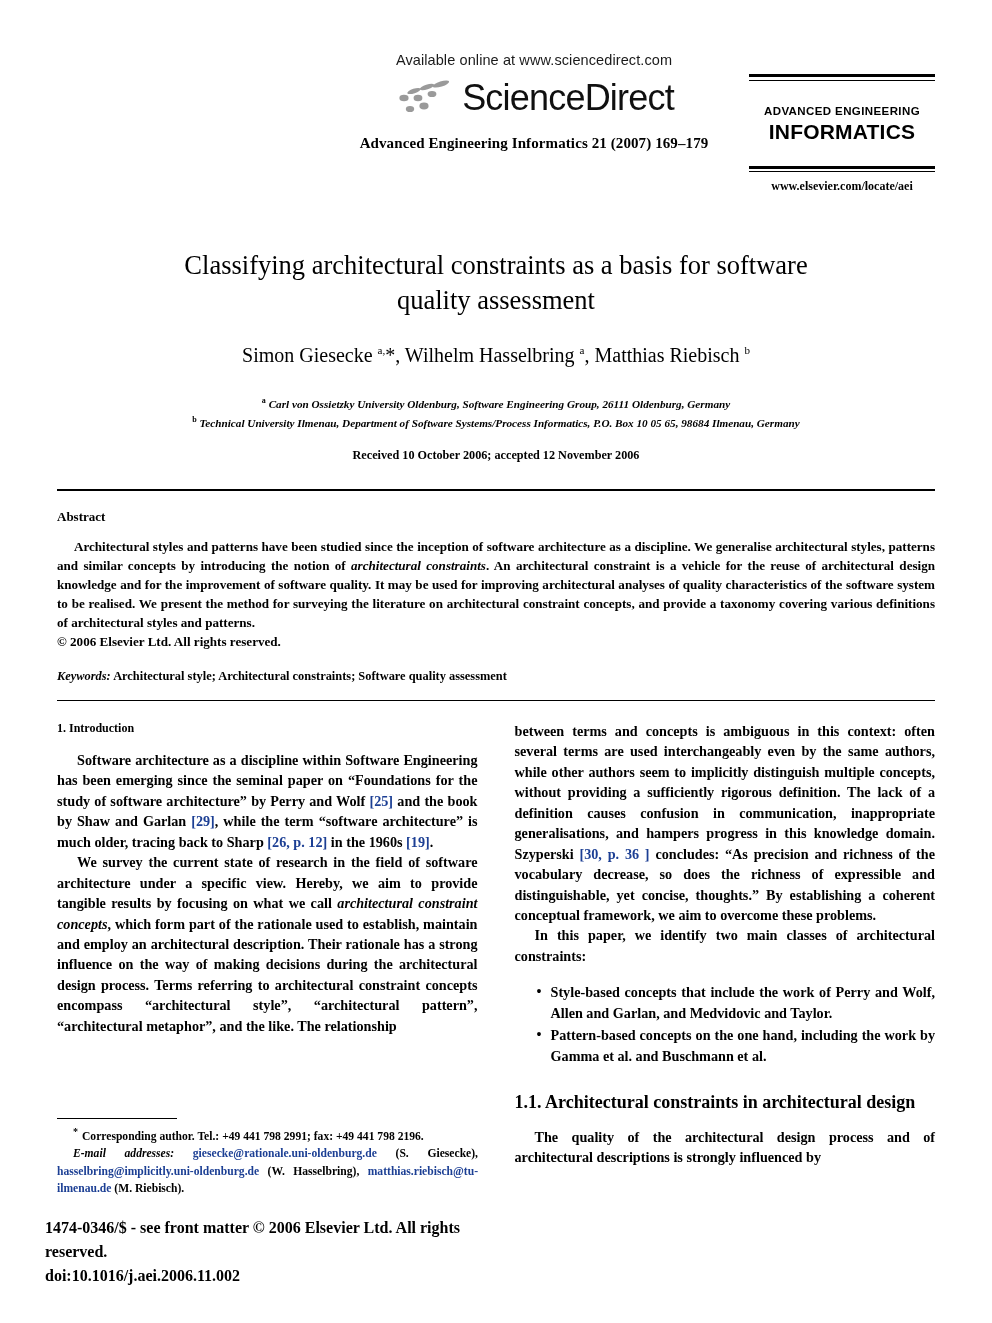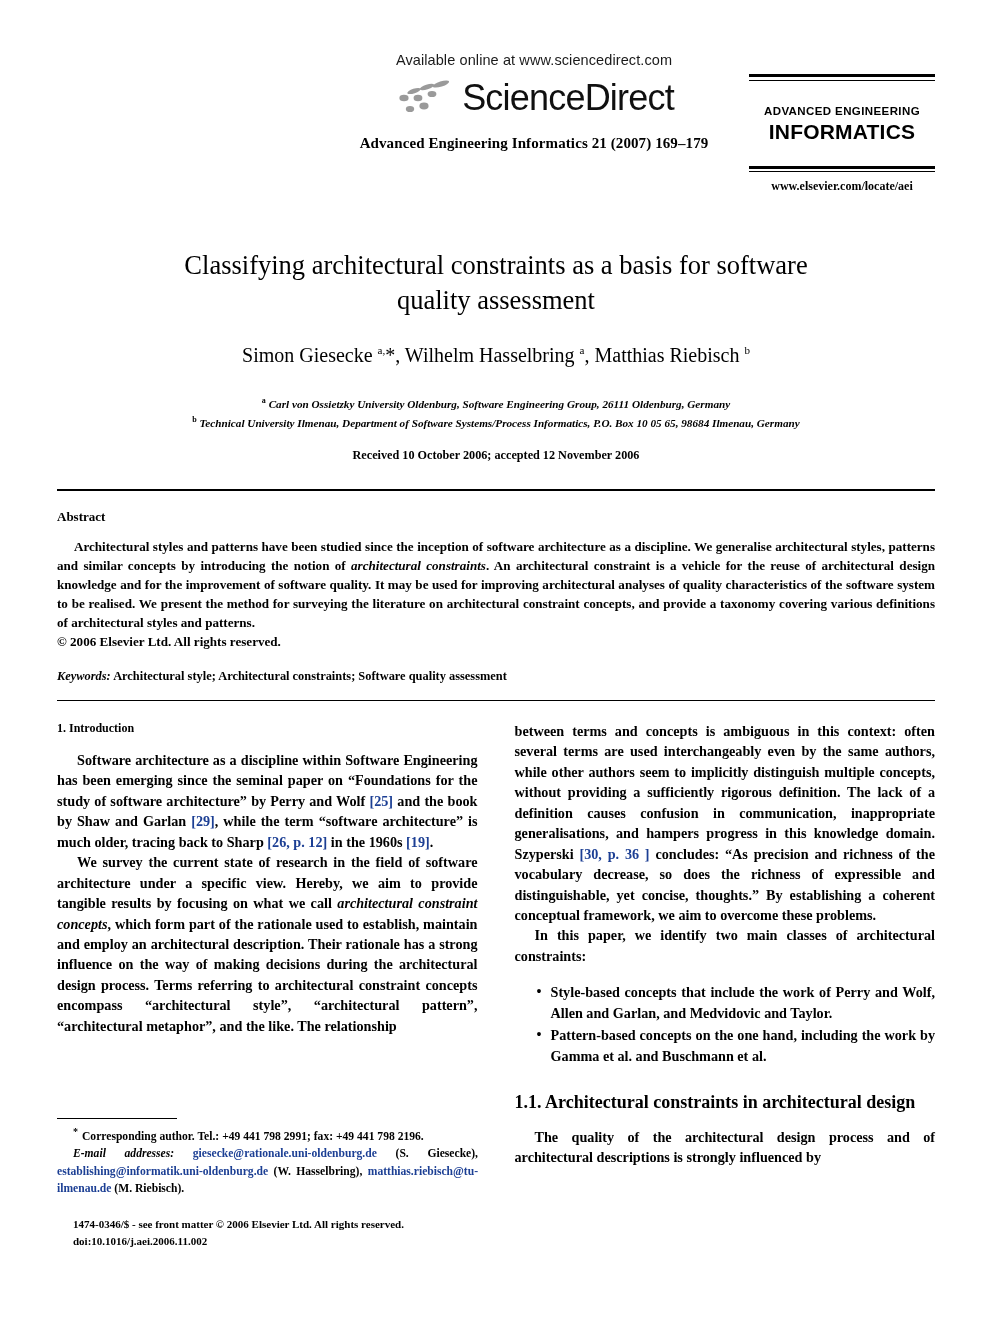--- a/index.html
+++ b/index.html
@@ -241,24 +241,24 @@
     text-align: justify;
     margin: 0;
   }
   .fn-line .star { vertical-align: super; font-size: 10px; padding-right: 4px; }
   .fn-indent { text-indent: 16px; }
   .fn-line i { font-weight: bold; }
   .link { color: #1c3f94; }
 
   .imprint {
     position: absolute;
-    left: 73px;
+    left: 45px;
     top: 1216px;
     width: 430px;
-    font-size: 11px;
+    font-size: 16px;
     line-height: 1.5;
     font-weight: bold;
   }
 </style>
 </head>
 <body>
 
 <div class="page">
 
   <div class="masthead">
@@ -345,21 +345,21 @@
 
       <div class="subsec-head">1.1. Architectural constraints in architectural design</div>
 
       <p class="body">The quality of the architectural design process and of architectural descriptions is strongly influenced by</p>
     </div>
   </div>
 
   <div class="footnote-area">
     <div class="fn-rule"></div>
     <p class="fn-line fn-indent"><span class="star">*</span><span>Corresponding author. Tel.: +49 441 798 2991; fax: +49 441 798 2196.</span></p>
-    <p class="fn-line fn-indent"><i>E-mail addresses:</i> <span class="link">giesecke@rationale.uni-oldenburg.de</span> <span>(S. Giesecke),</span> <span class="link">establishing@informatik.uni-oldenburg.de</span> <span>(W. Hasselbring),</span> <span class="link">matthias.riebisch@tu-ilmenau.de</span> <span>(M. Riebisch).</span></p>
+    <p class="fn-line fn-indent"><i>E-mail addresses:</i> <span class="link">giesecke@rationale.uni-oldenburg.de</span> <span>(S. Giesecke),</span> <span class="link">hasselbring@implicitly.uni-oldenburg.de</span> <span>(W. Hasselbring),</span> <span class="link">matthias.riebisch@tu-ilmenau.de</span> <span>(M. Riebisch).</span></p>
   </div>
 
   <div class="imprint">
     <div>1474-0346/$ - see front matter © 2006 Elsevier Ltd. All rights reserved.</div>
     <div>doi:10.1016/j.aei.2006.11.002</div>
   </div>
 
 </div>
 
 </body></html>

